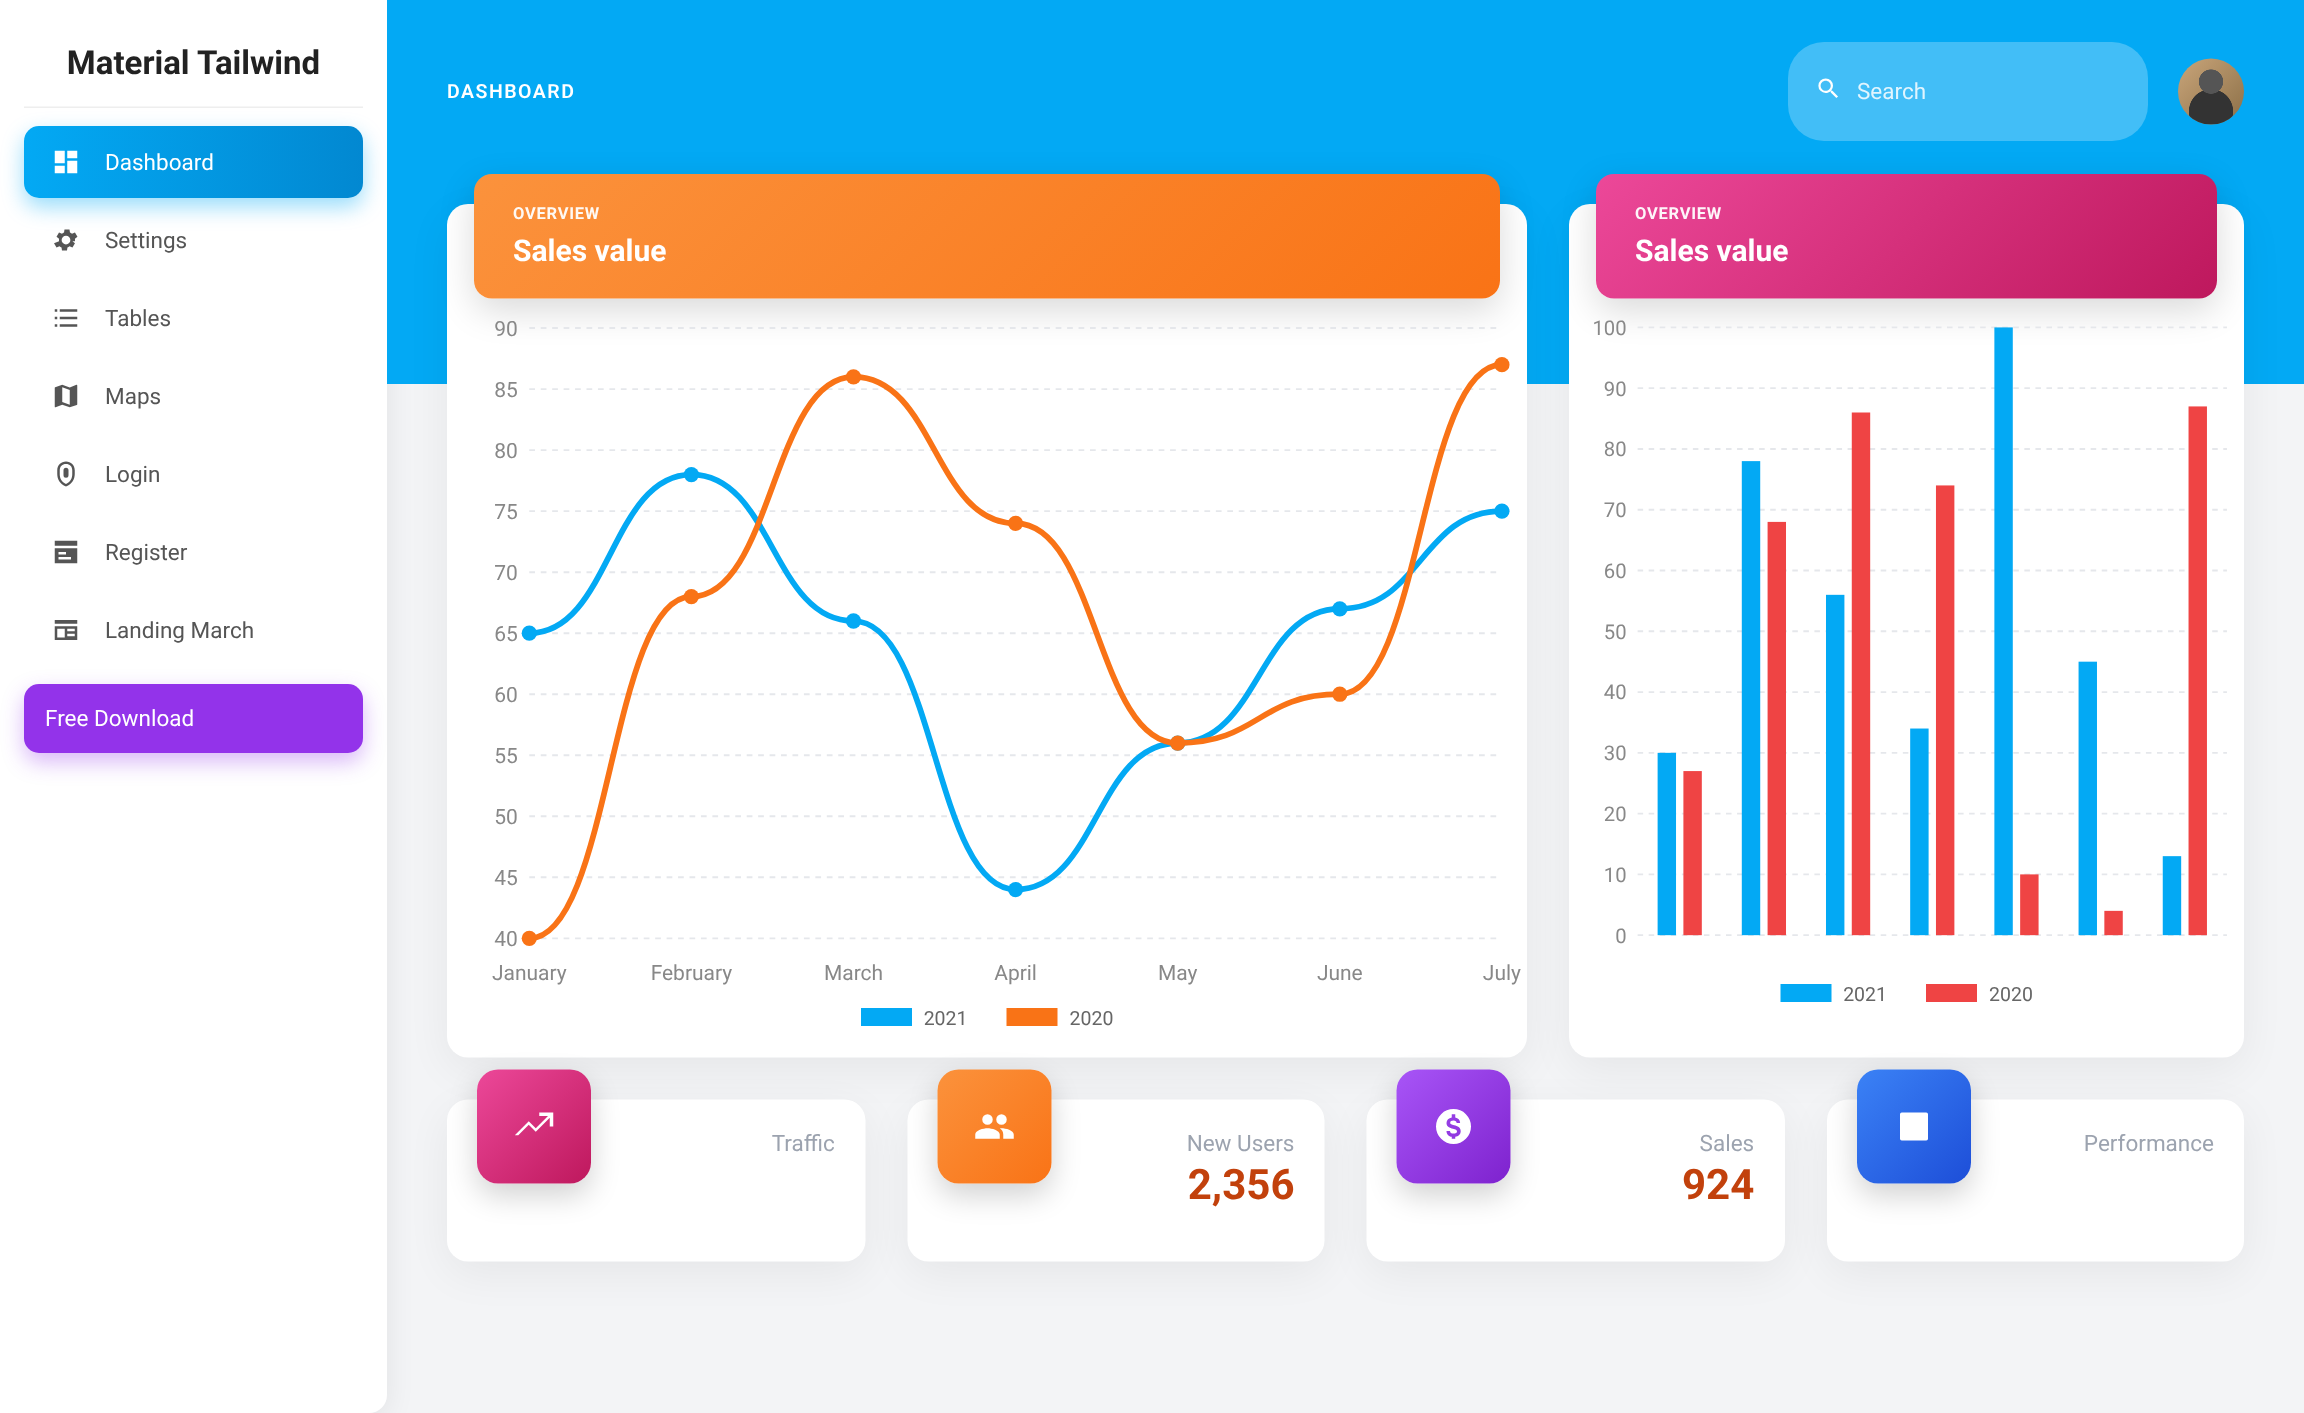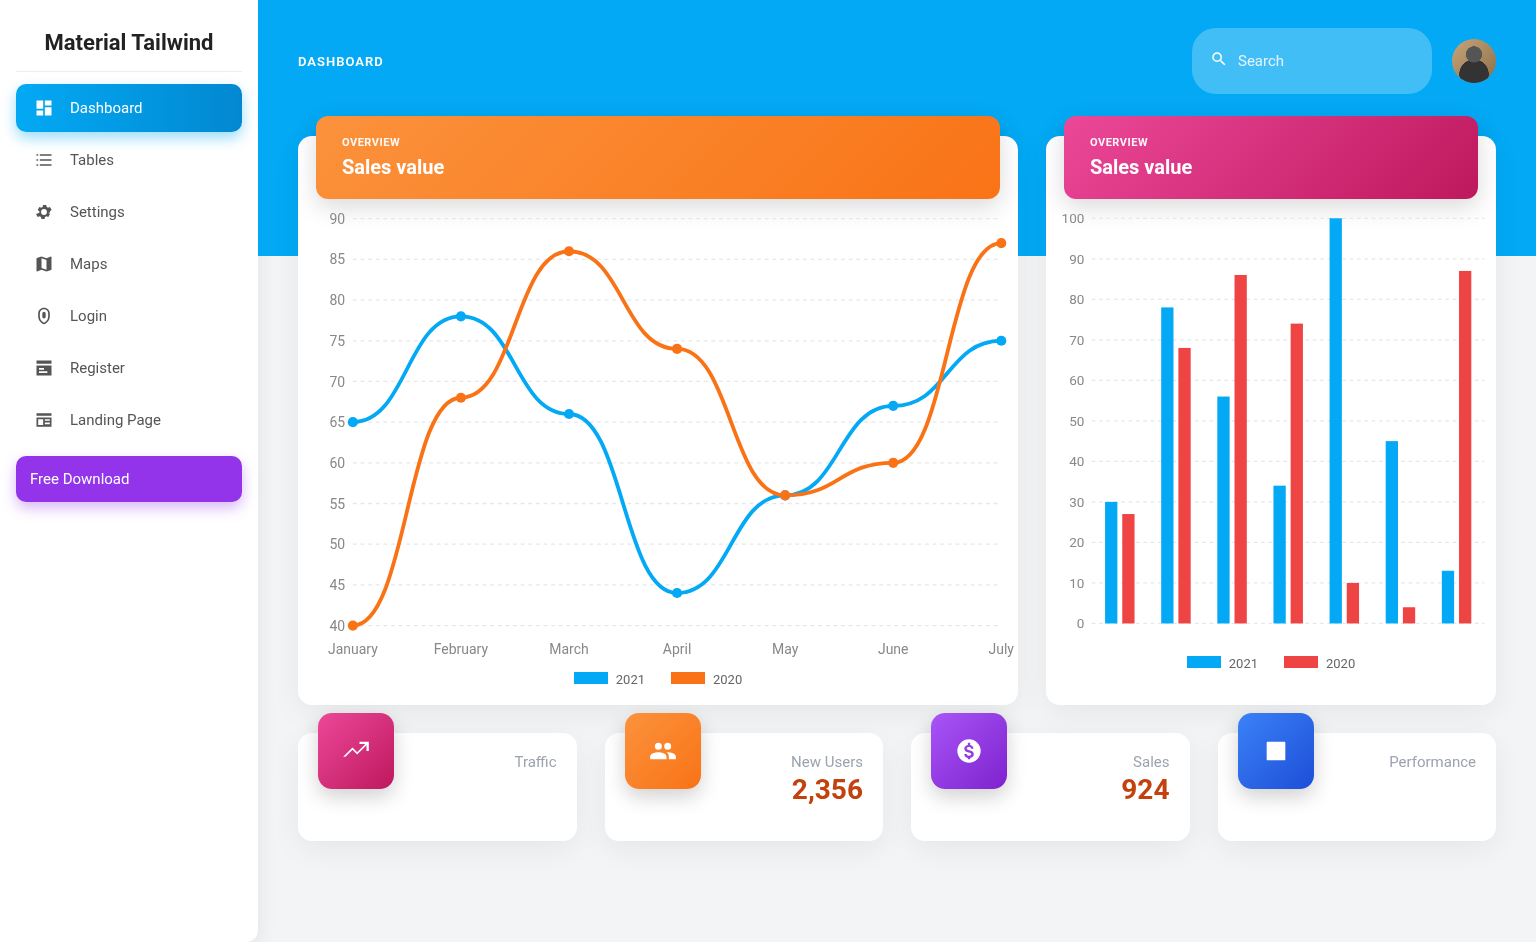--- a/index.html
+++ b/index.html
@@ -63,36 +63,36 @@
           <span class="nav-icon">
             <svg viewBox="0 0 24 24">
               <path d="M3 13h8V3H3v10zm0 8h8v-6H3v6zm10 0h8V11h-8v10zm0-18v6h8V3h-8z"></path>
             </svg>
           </span>
           <span>Dashboard</span>
         </li>
         <li class="nav-item">
           <span class="nav-icon">
             <svg viewBox="0 0 24 24">
+              <path d="M19.14 12.94a7.07 7.07 0 000-1.88l2.03-1.58-2-3.46-2.39.96a7.03 7.03 0 00-1.63-.94l-.36-2.54h-4l-.36 2.54c-.58.24-1.13.55-1.63.94l-2.39-.96-2 3.46 2.03 1.58a7.07 7.07 0 000 1.88L2.41 14.5l2 3.46 2.39-.96c.5.39 1.05.7 1.63.94l.36 2.54h4l.36-2.54c.58-.24 1.13-.55 1.63-.94l2.39.96 2-3.46-2.03-1.56zM12 15.5A3.5 3.5 0 1115.5 12 3.5 3.5 0 0112 15.5z"></path>
+            </svg>
+          </span>
+          <span>Settings</span>
+        </li>
+        <li class="nav-item">
+          <span class="nav-icon">
+            <svg viewBox="0 0 24 24">
               <path d="M3 5h2v2H3zm4 0h14v2H7zm-4 6h2v2H3zm4 0h14v2H7zm-4 6h2v2H3zm4 0h14v2H7z"></path>
             </svg>
           </span>
           <span>Tables</span>
         </li>
         <li class="nav-item">
           <span class="nav-icon">
             <svg viewBox="0 0 24 24">
-              <path d="M19.14 12.94a7.07 7.07 0 000-1.88l2.03-1.58-2-3.46-2.39.96a7.03 7.03 0 00-1.63-.94l-.36-2.54h-4l-.36 2.54c-.58.24-1.13.55-1.63.94l-2.39-.96-2 3.46 2.03 1.58a7.07 7.07 0 000 1.88L2.41 14.5l2 3.46 2.39-.96c.5.39 1.05.7 1.63.94l.36 2.54h4l.36-2.54c.58-.24 1.13-.55 1.63-.94l2.39.96 2-3.46-2.03-1.56zM12 15.5A3.5 3.5 0 1115.5 12 3.5 3.5 0 0112 15.5z"></path>
-            </svg>
-          </span>
-          <span>Settings</span>
-        </li>
-        <li class="nav-item">
-          <span class="nav-icon">
-            <svg viewBox="0 0 24 24">
               <path d="M20.5 3l-.16.03L15 5.1 9 3 3.36 4.9A.5.5 0 003 5.38V20.5a.5.5 0 00.5.5l.16-.03L9 18.9l6 2.1 5.64-1.9a.5.5 0 00.36-.48V3.5a.5.5 0 00-.5-.5zM15 19l-6-2.11V5l6 2.11V19z"></path>
             </svg>
           </span>
           <span>Maps</span>
         </li>
         <li class="nav-item">
           <span class="nav-icon">
             <svg viewBox="0 0 24 24">
               <path d="M12 2C8 2 5 5 5 9v3c0 4 2 8 7 10 5-2 7-6 7-10V9c0-4-3-7-7-7zm0 2c3 0 5 2 5 5v3c0 3-1 6-5 8-4-2-5-5-5-8V9c0-3 2-5 5-5zm0 3a2 2 0 00-2 2v4a2 2 0 104 0V9a2 2 0 00-2-2z"></path>
             </svg>
@@ -106,21 +106,21 @@
             </svg>
           </span>
           <span>Register</span>
         </li>
         <li class="nav-item">
           <span class="nav-icon">
             <svg viewBox="0 0 24 24">
               <path d="M3 4h18v3H3zm0 5h18v11H3zm2 2v7h6v-7zm8 0v2h6v-2zm0 4v2h6v-2z"></path>
             </svg>
           </span>
-          <span>Landing Page</span>
+          <span>Landing March</span>
         </li>
       </ul>
     <div class="btn-dl">Free Download</div>
   </aside>
 
   <main class="main">
     <div class="topbar">
       <div class="topbar-row">
         <div class="page-title">DASHBOARD</div>
         <div class="top-right">

